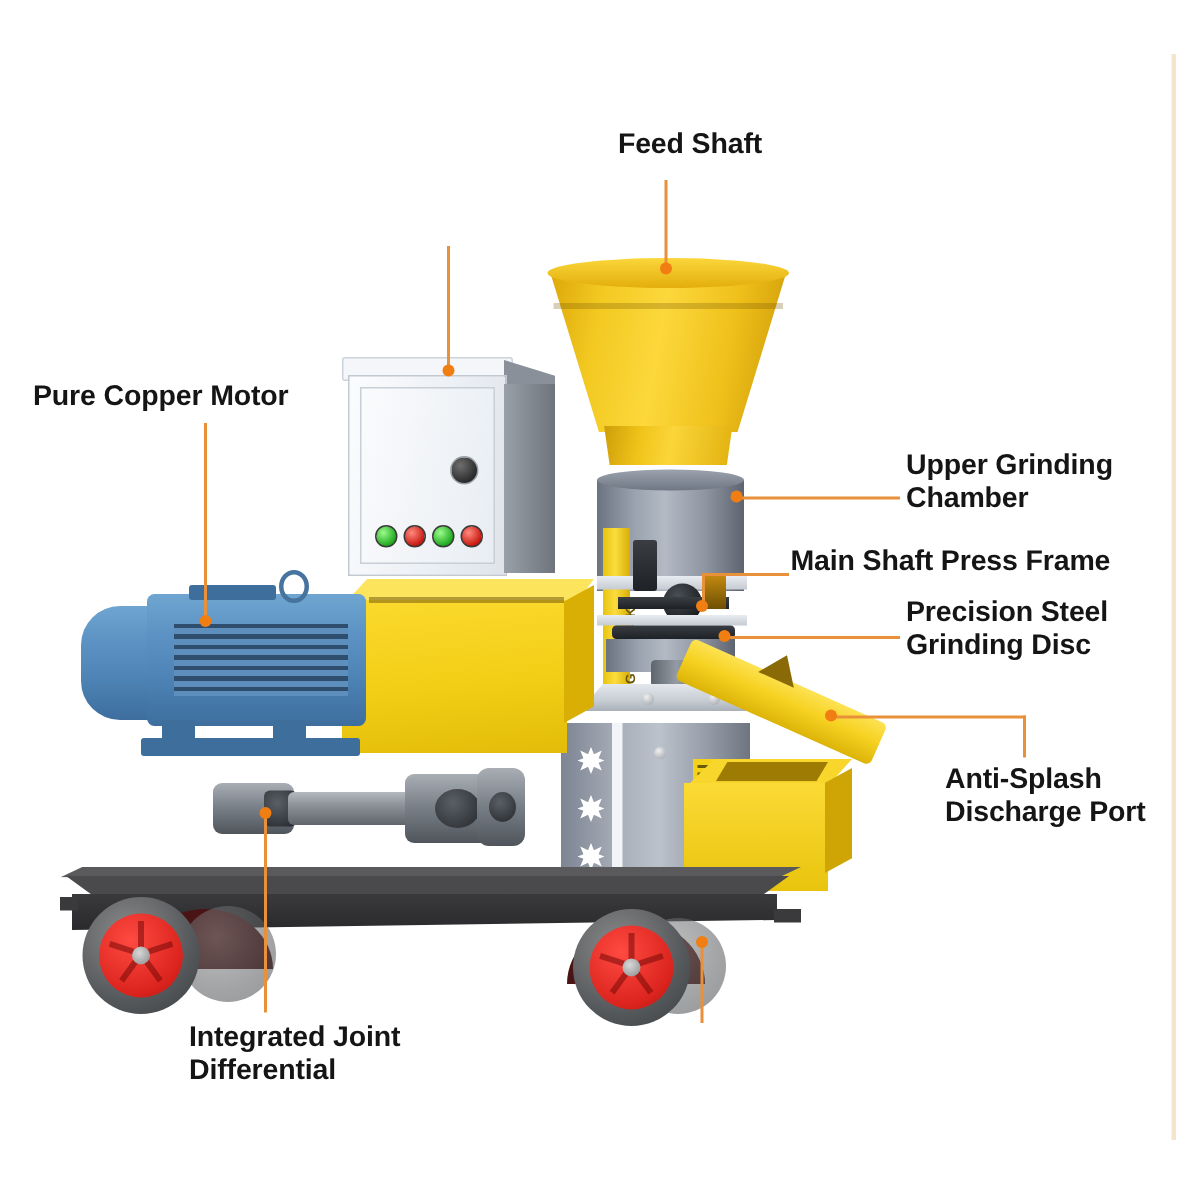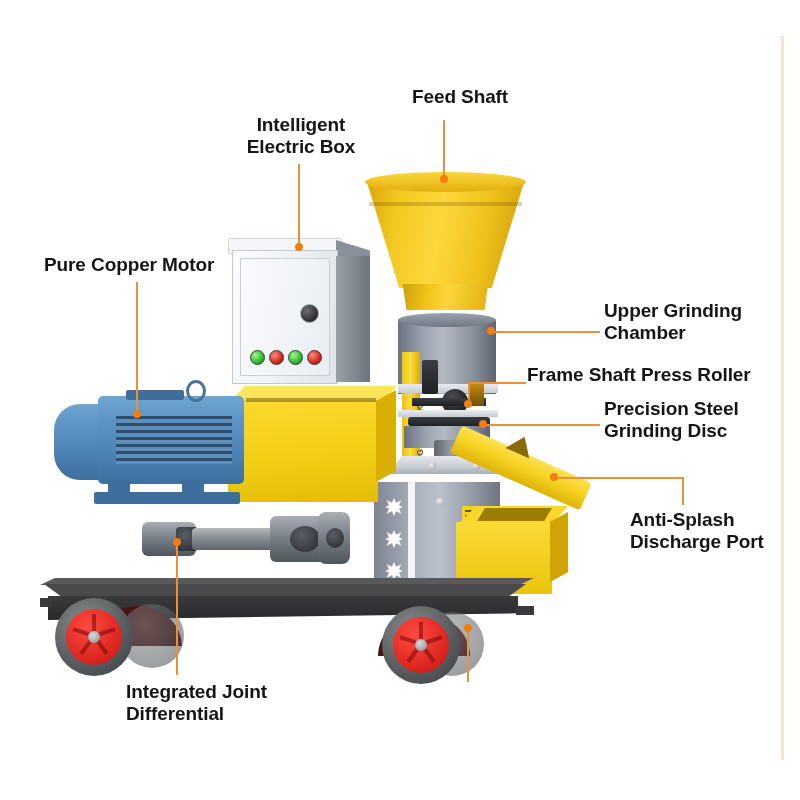--- a/index.html
+++ b/index.html
@@ -378,35 +378,33 @@
     <div class="spoke" style="left:37px; top:16px; width:4px; height:22px; transform:rotate(144deg);"></div>
     <div class="spoke" style="left:37px; top:16px; width:4px; height:22px; transform:rotate(216deg);"></div>
     <div class="spoke" style="left:37px; top:16px; width:4px; height:22px; transform:rotate(288deg);"></div>
     <div class="hub-center" style="left:33px; top:33px; width:12px; height:12px;"></div>
   </div>
 
   <div class="label center" style="left:360px; top:86px; width:200px;">Feed Shaft</div>
   <div class="leader v" style="left:443px; top:120px; height:58px;"></div>
   <div class="dot" style="left:440px; top:175px;"></div>
 
-  <div class="label center" style="left:201px; top:114px; width:200px;">Intelligent
-Electric Box</div>
   <div class="leader v" style="left:298px; top:164px; height:82px;"></div>
   <div class="dot" style="left:295px; top:243px;"></div>
 
-  <div class="label left" style="left:22px; top:254px; width:230px;margin-left:22px;">Pure Copper Motor</div>
+  <div class="label left" style="left:22px; top:254px; width:230px;">Pure Copper Motor</div>
   <div class="leader v" style="left:136px; top:282px; height:132px;"></div>
   <div class="dot" style="left:133px; top:410px;"></div>
 
   <div class="label right" style="left:604px; top:300px; width:200px;">Upper Grinding
 Chamber</div>
   <div class="leader h" style="left:492px; top:331px; width:108px;"></div>
   <div class="dot" style="left:487px; top:327px;"></div>
 
-  <div class="label right" style="left:527px; top:364px; width:260px;">Frame Shaft Press Roller</div>
+  <div class="label right" style="left:527px; top:364px; width:260px;">Main Shaft Press Frame</div>
   <div class="leader h" style="left:468px; top:382px; width:58px;"></div>
   <div class="leader v" style="left:468px; top:382px; height:22px;"></div>
   <div class="dot" style="left:464px; top:400px;"></div>
 
   <div class="label right" style="left:604px; top:398px; width:210px;">Precision Steel
 Grinding Disc</div>
   <div class="leader h" style="left:484px; top:424px; width:116px;"></div>
   <div class="dot" style="left:479px; top:420px;"></div>
 
   <div class="label right" style="left:630px; top:509px; width:200px;">Anti-Splash

